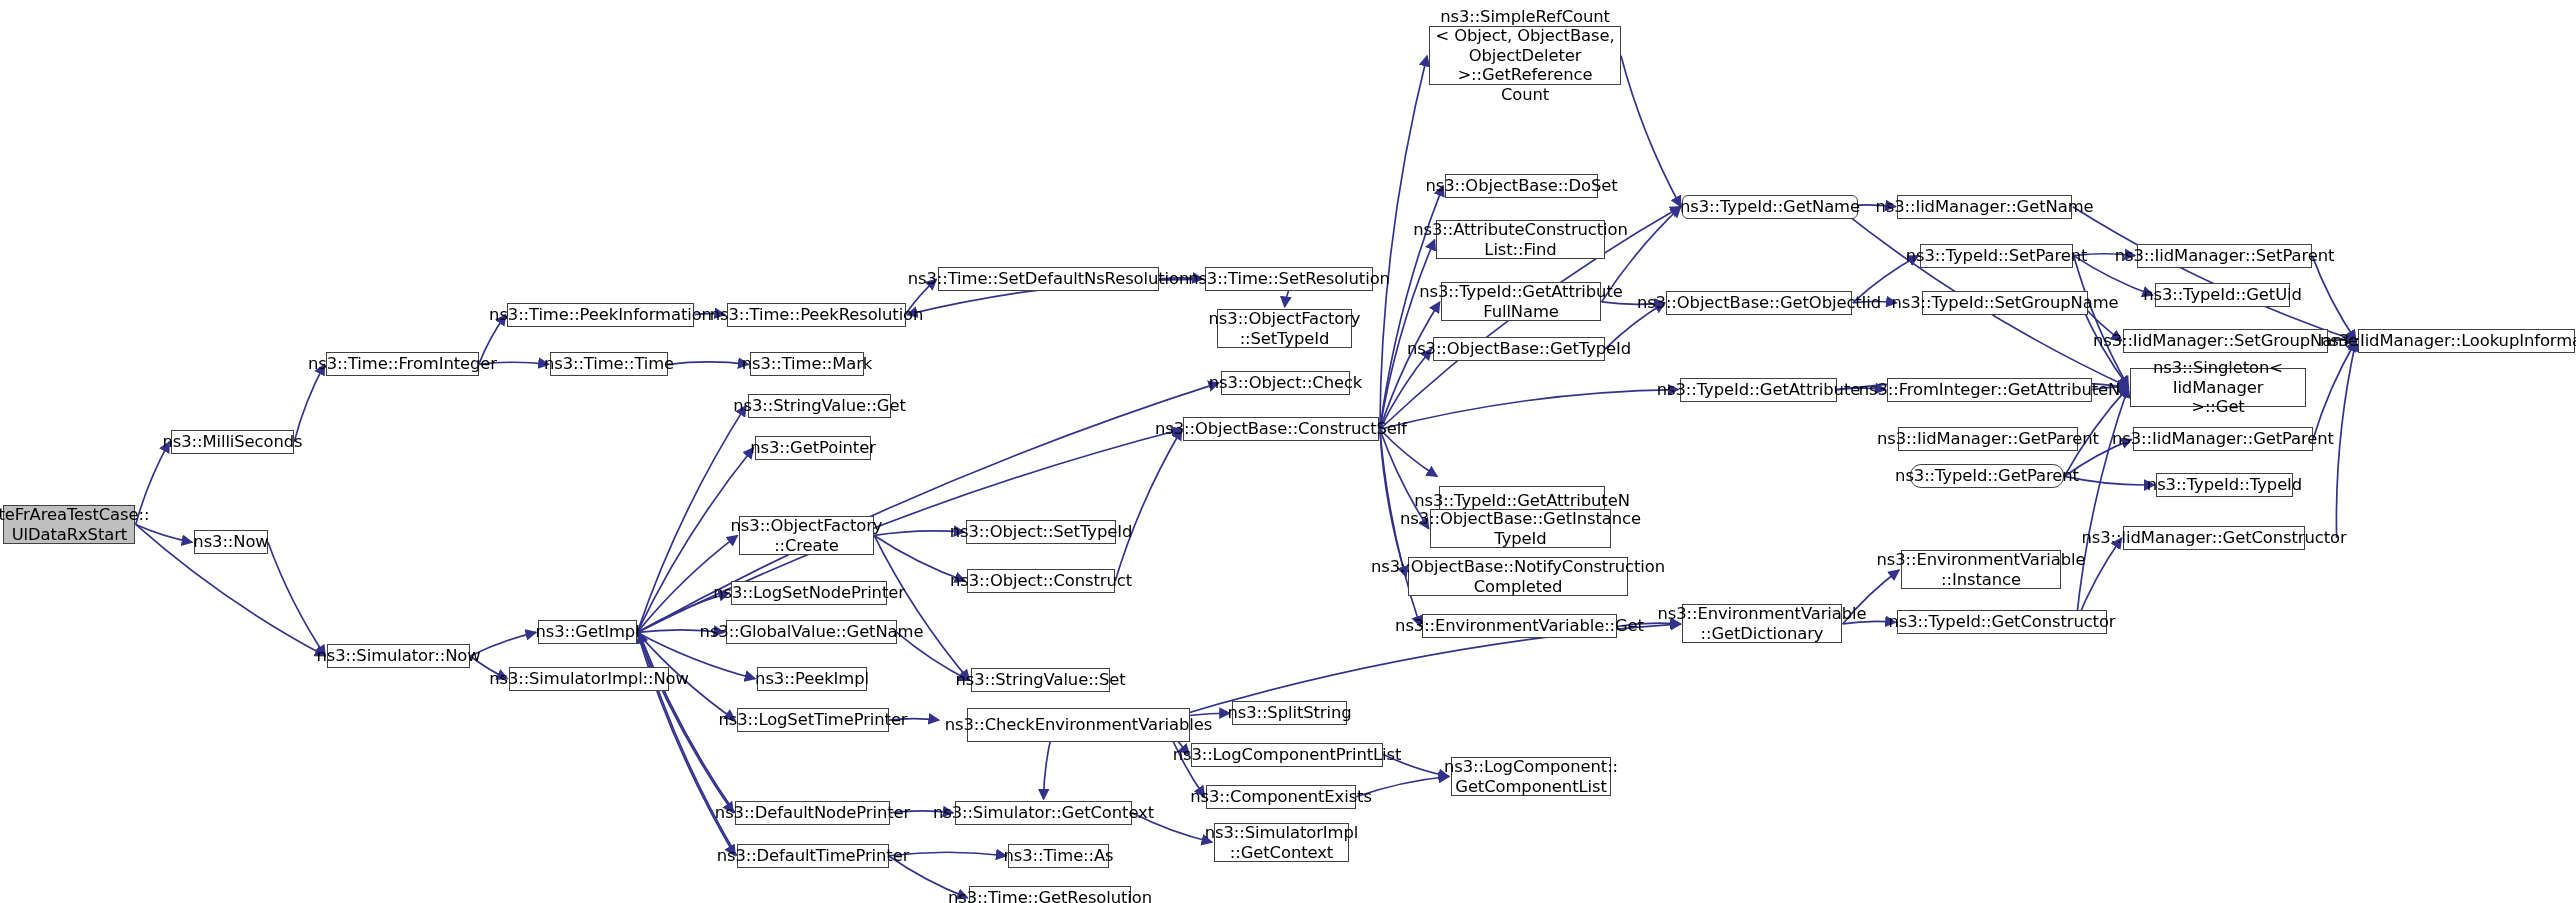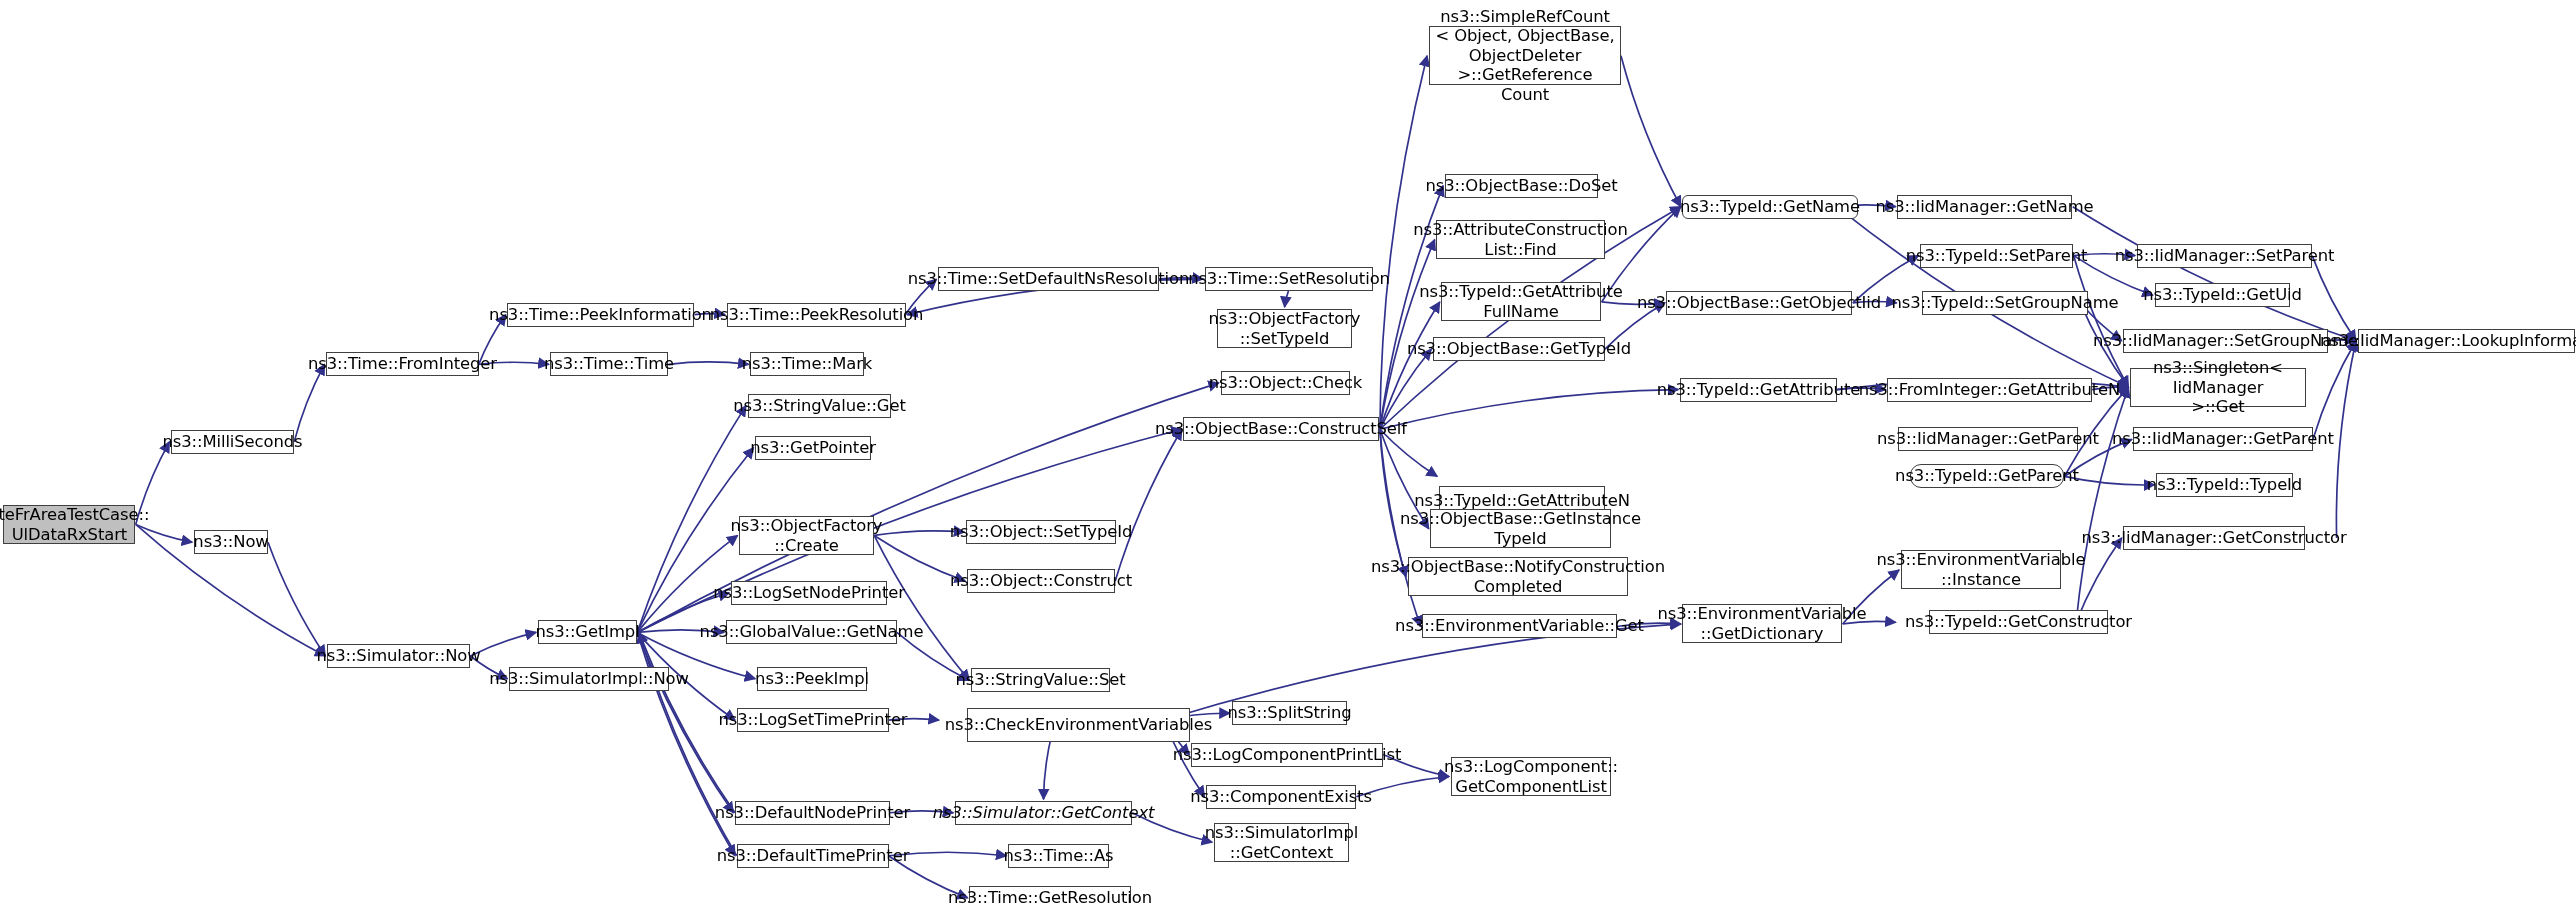--- a/index.html
+++ b/index.html
@@ -161,21 +161,21 @@
       <div class="node" style="left: 731px; top: 581px; width: 156px; height: 23.6px;">ns3::LogSetNodePrinter</div>
       <div class="node" style="left: 726px; top: 620px; width: 171px; height: 23.6px;">ns3::GlobalValue::GetName</div>
       <div class="node" style="left: 757px; top: 667px; width: 110px; height: 23.6px;">ns3::PeekImpl</div>
       <div class="node" style="left: 737px; top: 708px; width: 152px; height: 23.6px;">ns3::LogSetTimePrinter</div>
       <div class="node" style="left: 735px; top: 801px; width: 155px; height: 23.6px;">ns3::DefaultNodePrinter</div>
       <div class="node" style="left: 737px; top: 844px; width: 152px; height: 23.6px;">ns3::DefaultTimePrinter</div>
       <div class="node" style="left: 966px; top: 520px; width: 150px; height: 23.6px;">ns3::Object::SetTypeId</div>
       <div class="node" style="left: 967px; top: 569px; width: 148px; height: 23.6px;">ns3::Object::Construct</div>
       <div class="node" style="left: 971px; top: 668px; width: 139px; height: 23.6px;">ns3::StringValue::Set</div>
       <div class="node" style="left: 941px; top: 708px; width: 223px; height: 34px; margin-left: 26px;">ns3::CheckEnvironmentVariables</div>
-      <div class="node" style="left: 955px; top: 801px; width: 177px; height: 23.6px; font-style: italic;">ns3::Simulator::GetContext</div>
+      <div class="node" style="left: 955px; top: 801px; width: 177px; height: 23.6px;">ns3::Simulator::GetContext</div>
       <div class="node" style="left: 1008px; top: 844px; width: 101px; height: 23.6px;">ns3::Time::As</div>
       <div class="node" style="left: 969px; top: 886px; width: 162px; height: 23.6px;">ns3::Time::GetResolution</div>
       <div class="node" style="left: 1232px; top: 701px; width: 115px; height: 23.6px;">ns3::SplitString</div>
       <div class="node" style="left: 1191px; top: 743px; width: 192px; height: 23.6px;">ns3::LogComponentPrintList</div>
       <div class="node" style="left: 1206px; top: 785px; width: 150px; height: 23.6px;">ns3::ComponentExists</div>
       <div class="node" style="left: 1214px; top: 823px; width: 135px; height: 39px;">ns3::SimulatorImpl
 ::GetContext</div>
       <div class="node" style="left: 1451px; top: 757px; width: 160px; height: 39px;">ns3::LogComponent::
 GetComponentList</div>
       <div class="node" style="left: 1217px; top: 309px; width: 135px; height: 39px;">ns3::ObjectFactory
@@ -204,21 +204,21 @@
       <div class="node" style="left: 1682px; top: 604px; width: 160px; height: 39px;">ns3::EnvironmentVariable
 ::GetDictionary</div>
       <div class="node" style="left: 1897px; top: 195px; width: 175px; height: 23.6px;">ns3::IidManager::GetName</div>
       <div class="node" style="left: 1920px; top: 244px; width: 153px; height: 23.6px;">ns3::TypeId::SetParent</div>
       <div class="node" style="left: 1922px; top: 291px; width: 166px; height: 23.6px;">ns3::TypeId::SetGroupName</div>
       <div class="node" style="left: 1887px; top: 378px; width: 205px; height: 23.6px;">ns3::FromInteger::GetAttributeN</div>
       <div class="node" style="left: 1898px; top: 427px; width: 180px; height: 23.6px;">ns3::IidManager::GetParent</div>
       <div class="node" style="left: 1910px; top: 464px; width: 154px; height: 23.6px; border-radius: 11px;">ns3::TypeId::GetParent</div>
       <div class="node" style="left: 1901px; top: 550px; width: 160px; height: 39px;">ns3::EnvironmentVariable
 ::Instance</div>
-      <div class="node" style="left: 1897px; top: 610px; width: 179px; height: 23.6px; margin-left: 32px;">ns3::TypeId::GetConstructor</div>
+      <div class="node" style="left: 1897px; top: 610px; width: 210px; height: 23.6px;">ns3::TypeId::GetConstructor</div>
       <div class="node" style="left: 2137px; top: 244px; width: 175px; height: 23.6px;">ns3::IidManager::SetParent</div>
       <div class="node" style="left: 2155px; top: 283px; width: 135px; height: 23.6px;">ns3::TypeId::GetUid</div>
       <div class="node" style="left: 2123px; top: 329px; width: 205px; height: 23.6px;">ns3::IidManager::SetGroupName</div>
       <div class="node" style="left: 2130px; top: 368px; width: 176px; height: 39px;">ns3::Singleton&lt; IidManager
 &gt;::Get</div>
       <div class="node" style="left: 2133px; top: 427px; width: 180px; height: 23.6px;">ns3::IidManager::GetParent</div>
       <div class="node" style="left: 2156px; top: 473px; width: 137px; height: 23.6px;">ns3::TypeId::TypeId</div>
       <div class="node" style="left: 2123px; top: 526px; width: 182px; height: 23.6px;">ns3::IidManager::GetConstructor</div>
       <div class="node" style="left: 2358px; top: 329px; width: 217px; height: 23.6px;">ns3::IidManager::LookupInformation</div>
     </div>

